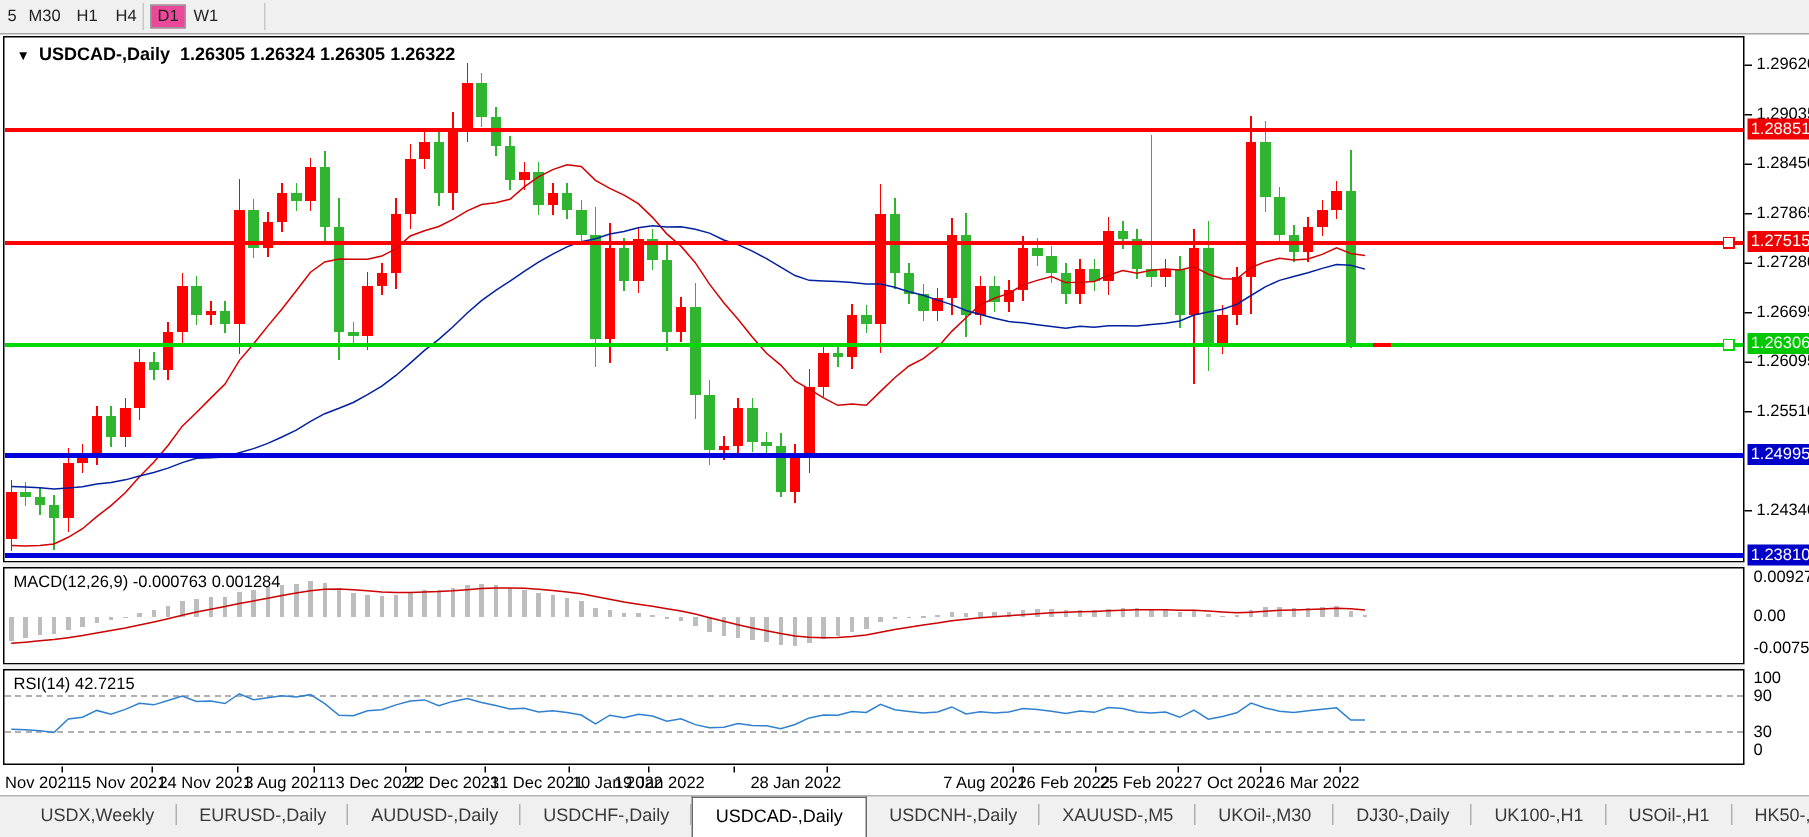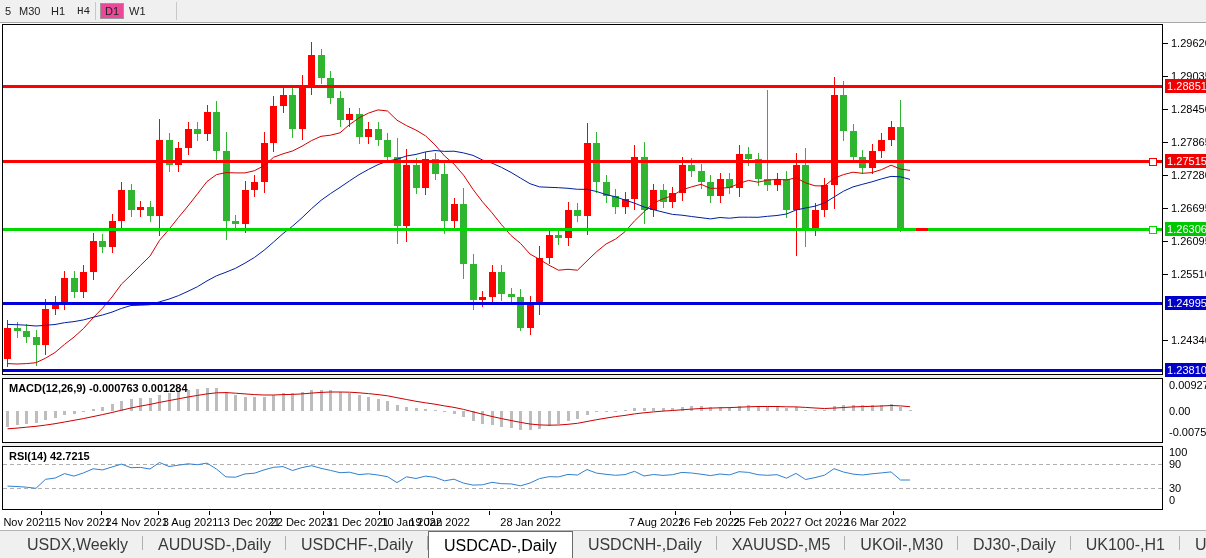--- a/index.html
+++ b/index.html
@@ -10,51 +10,51 @@
   .tb-item { position:absolute; top:3px; font-size:11px; color:#222; padding:2px 3px; cursor:default; }
   .tb-item.active { background:#ec4899; border:1px solid #9a9a9a; padding:1px 4px; }
   .tb-sep { position:absolute; top:2px; width:1px; height:18px; background:#c8c8c8; }
   .panel { position:absolute; left:2px; width:1161px; background:#ffffff;
     border:1px solid #000; cursor:crosshair; }
   #main-panel { top:24px; height:351px; }
   #macd-panel { top:378px; height:65px; }
   #rsi-panel  { top:446px; height:64px; }
   .divider { position:absolute; left:2px; width:1161px; height:3px; background:#f0f0f0; }
   .panel svg { position:absolute; left:0; top:0; }
-  .panel-label { position:absolute; left:6px; top:3px; font-size:11px; color:#000; white-space:nowrap;font-weight:bold; }
+  .panel-label { position:absolute; left:6px; top:3px; font-size:11px; color:#000; white-space:nowrap; }
   #chart-title { position:absolute; left:8px; top:4px; font-size:12px; font-weight:bold;
     color:#000; white-space:nowrap; }
   #chart-title .tri { font-size:9px; margin-right:6px; font-weight:normal; }
   #price-axis { position:absolute; left:1164px; top:24px; width:42px; height:487px; }
   .pa-tick { position:absolute; left:-1px; width:5px; height:1px; background:#000; }
   .pa-label { position:absolute; left:7px; font-size:11px; color:#000; white-space:nowrap; }
   .pa-badge { position:absolute; left:1px; width:44px; height:14px; font-size:11px;
     color:#fff; text-align:center; line-height:14px; white-space:nowrap; }
   #date-axis { position:absolute; left:2px; top:511px; width:1161px; height:19px; background:#fff; }
   .da-tick { position:absolute; top:0; width:1px; height:4px; background:#000; }
   .da-label { position:absolute; top:5px; font-size:11px; color:#000; white-space:nowrap;
     transform:translateX(-92%); }
   #tabbar { position:absolute; left:0; top:530px; width:1206px; height:28px;
     background:#f0f0f0; border-top:1px solid #b4b4b4; display:flex; align-items:stretch;
     padding-left:12px; }
-  .tab { font-size:16px; color:#3a3a3a; padding:5px 15px 0 15px; position:relative; cursor:default;
+  .tab { font-size:12px; color:#3a3a3a; padding:5px 15px 0 15px; position:relative; cursor:default;
     white-space:nowrap; }
   .tab:not(.active):not(:last-of-type)::after { content:""; position:absolute; right:0; top:5px;
     height:14px; width:1px; background:#b0b0b0; }
   .tab.active { background:#ffffff; border:1px solid #6a6a6a; border-bottom:none; color:#000;
     margin-top:0; }
 </style>
 </head>
 <body>
 
 <div id="toolbar">
     <span class="tb-item" style="left: 2px;">5</span>
     <span class="tb-item" style="left: 16px;">M30</span>
     <span class="tb-item" style="left: 48px;">H1</span>
-    <span class="tb-item" style="left: 74px; font-family: Liberation Mono, monospace;">H4</span>
+    <span class="tb-item" style="left: 74px;">H4</span>
     <span class="tb-item active" style="left: 100px;">D1</span>
     <span class="tb-item" style="left: 126px;">W1</span>
     <span class="tb-item" style="left: 152px; margin-top: 20px;">MN</span>
     <span class="tb-sep" style="left: 95px;"></span>
     <span class="tb-sep" style="left: 176px;"></span>
   </div>
 
 <div class="panel" id="main-panel">
   <svg id="main-svg" width="1159" height="349" shape-rendering="crispEdges">
       <line x1="4.5" y1="294.834375" x2="4.5" y2="342.4781249999999" stroke="#fe0000" stroke-width="1"></line>
@@ -253,20 +253,23 @@
       <polyline points="4.5,299.4 14,299.7 23.5,300.2 33,301.0 42.5,300.3 52,299.5 61.5,297.7 71,296.6 80.5,294.9 90,292.3 99.5,290.0 109,287.1 118.5,283.4 128,280.5 137.5,280.2 147,279.7 156.5,276.8 166,274.1 175.5,270.6 185,266.3 194.5,261.7 204,255.9 213.5,250.8 223,247.2 232.5,243.3 242,238.1 251.5,232.4 261,225.3 270.5,217.1 280,208.6 289.5,201.2 299,192.8 308.5,183.7 318,175.4 327.5,168.6 337,162.4 346.5,155.9 356,149.7 365.5,144.4 375,139.6 384.5,136.1 394,134.2 403.5,131.0 413,129.4 422.5,126.9 432,125.5 441.5,126.4 451,126.2 460.5,127.9 470,130.4 479.5,135.0 489,138.1 498.5,142.4 508,147.4 517.5,153.1 527,158.7 536.5,161.9 546,162.3 555.5,162.7 565,163.3 574.5,164.3 584,164.3 593.5,166.5 603,169.5 612.5,171.8 622,175.1 631.5,178.1 641,182.0 650.5,184.7 660,187.1 669.5,189.4 679,190.2 688.5,191.5 698,192.7 707.5,193.9 717,192.5 726.5,193.2 736,192.2 745.5,192.2 755,192.3 764.5,191.3 774,190.5 783.5,189.0 793,185.0 802.5,183.0 812,181.2 821.5,177.9 831,172.0 840.5,166.2 850,161.9 859.5,159.3 869,156.8 878.5,153.9 888,151.4 897.5,151.8 907,154.4" fill="none" stroke="#0020a0" stroke-width="1" shape-rendering="auto"></polyline>
       <rect x="0" y="60.25624999999986" width="1159" height="3" fill="#fe0000"></rect>
       <rect x="0" y="135.40625000000006" width="1159" height="3" fill="#fe0000"></rect>
       <rect x="1146" y="133.40625000000006" width="7" height="7" fill="#ffffff" stroke="#fe0000"></rect>
       <rect x="0" y="203.4124999999997" width="1159" height="3" fill="#00d800"></rect>
       <rect x="1146" y="201.4124999999997" width="7" height="7" fill="#ffffff" stroke="#00d800"></rect>
       <rect x="0" y="277.1562500000007" width="1159" height="3" fill="#0000dc"></rect>
       <rect x="0" y="343.8125000000002" width="1159" height="3" fill="#0000dc"></rect>
       <rect x="912.5" y="203.4124999999997" width="12" height="3" fill="#fe0000"></rect>
     </svg>
+  <div id="chart-title">
+    <span class="tri">▼</span><span>USDCAD-,Daily</span>&nbsp;&nbsp;<span>1.26305 1.26324 1.26305 1.26322</span>
+  </div>
 </div>
 <div class="divider" style="top:375px"></div>
 
 <div class="panel" id="macd-panel">
   <svg id="macd-svg" width="1159" height="63" shape-rendering="crispEdges">
       <rect x="3" y="32" width="3" height="16.0107527607626" fill="#bdbdbd"></rect>
       <rect x="12.5" y="32" width="3" height="14.048574092864726" fill="#bdbdbd"></rect>
       <rect x="22" y="32" width="3" height="12.574518736615126" fill="#bdbdbd"></rect>
       <rect x="31.5" y="32" width="3" height="11.611375437712468" fill="#bdbdbd"></rect>
       <rect x="41" y="32" width="3" height="9.272600768342087" fill="#bdbdbd"></rect>
@@ -441,20 +444,21 @@
     <div class="da-label" style="left: 733px;">16 Feb 2022</div>
     <div class="da-tick" style="left: 783px;"></div>
     <div class="da-label" style="left: 788px;">25 Feb 2022</div>
     <div class="da-tick" style="left: 838px;"></div>
     <div class="da-label" style="left: 843px;">7 Oct 2022</div>
     <div class="da-tick" style="left: 891px;"></div>
     <div class="da-label" style="left: 896px; padding-left: 42px;">16 Mar 2022</div>
   </div>
 <div id="tabbar">
     <div class="tab">USDX,Weekly</div>
+    <div class="tab">EURUSD-,Daily</div>
     <div class="tab">AUDUSD-,Daily</div>
     <div class="tab">USDCHF-,Daily</div>
     <div class="tab active">USDCAD-,Daily</div>
     <div class="tab">USDCNH-,Daily</div>
     <div class="tab">XAUUSD-,M5</div>
     <div class="tab">UKOil-,M30</div>
     <div class="tab">DJ30-,Daily</div>
     <div class="tab">UK100-,H1</div>
     <div class="tab">USOil-,H1</div>
     <div class="tab">HK50-,Daily</div>

